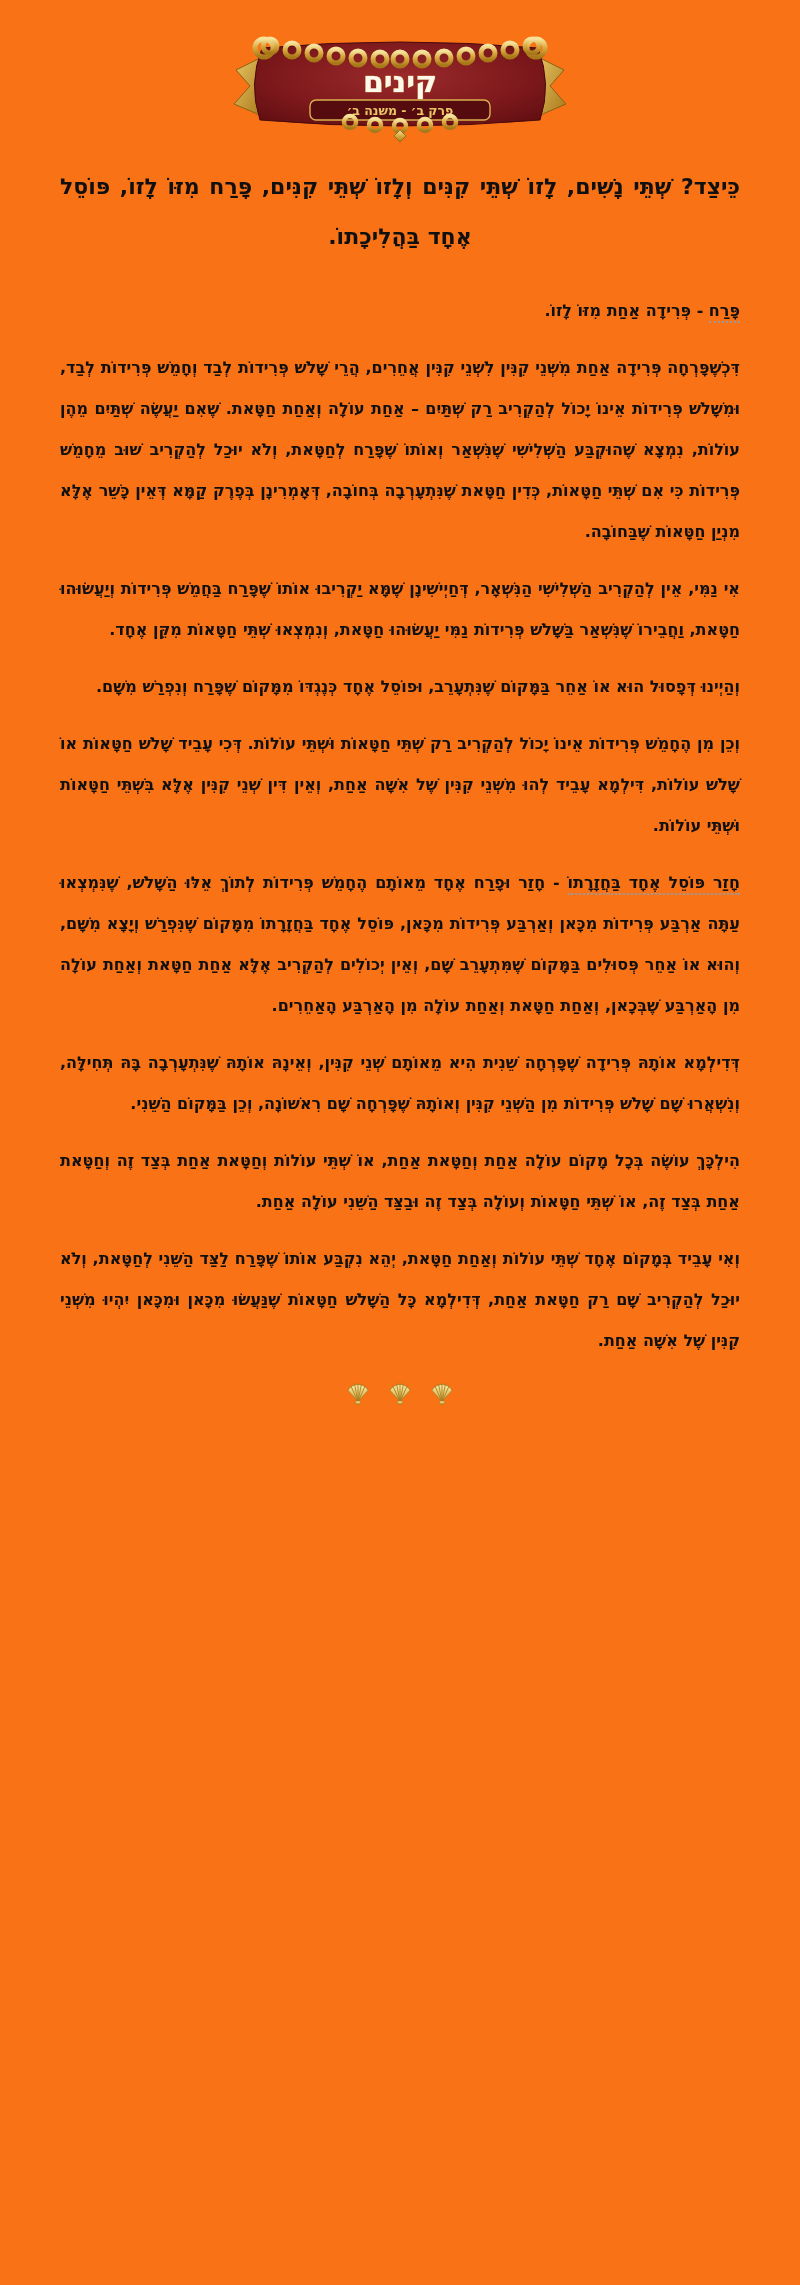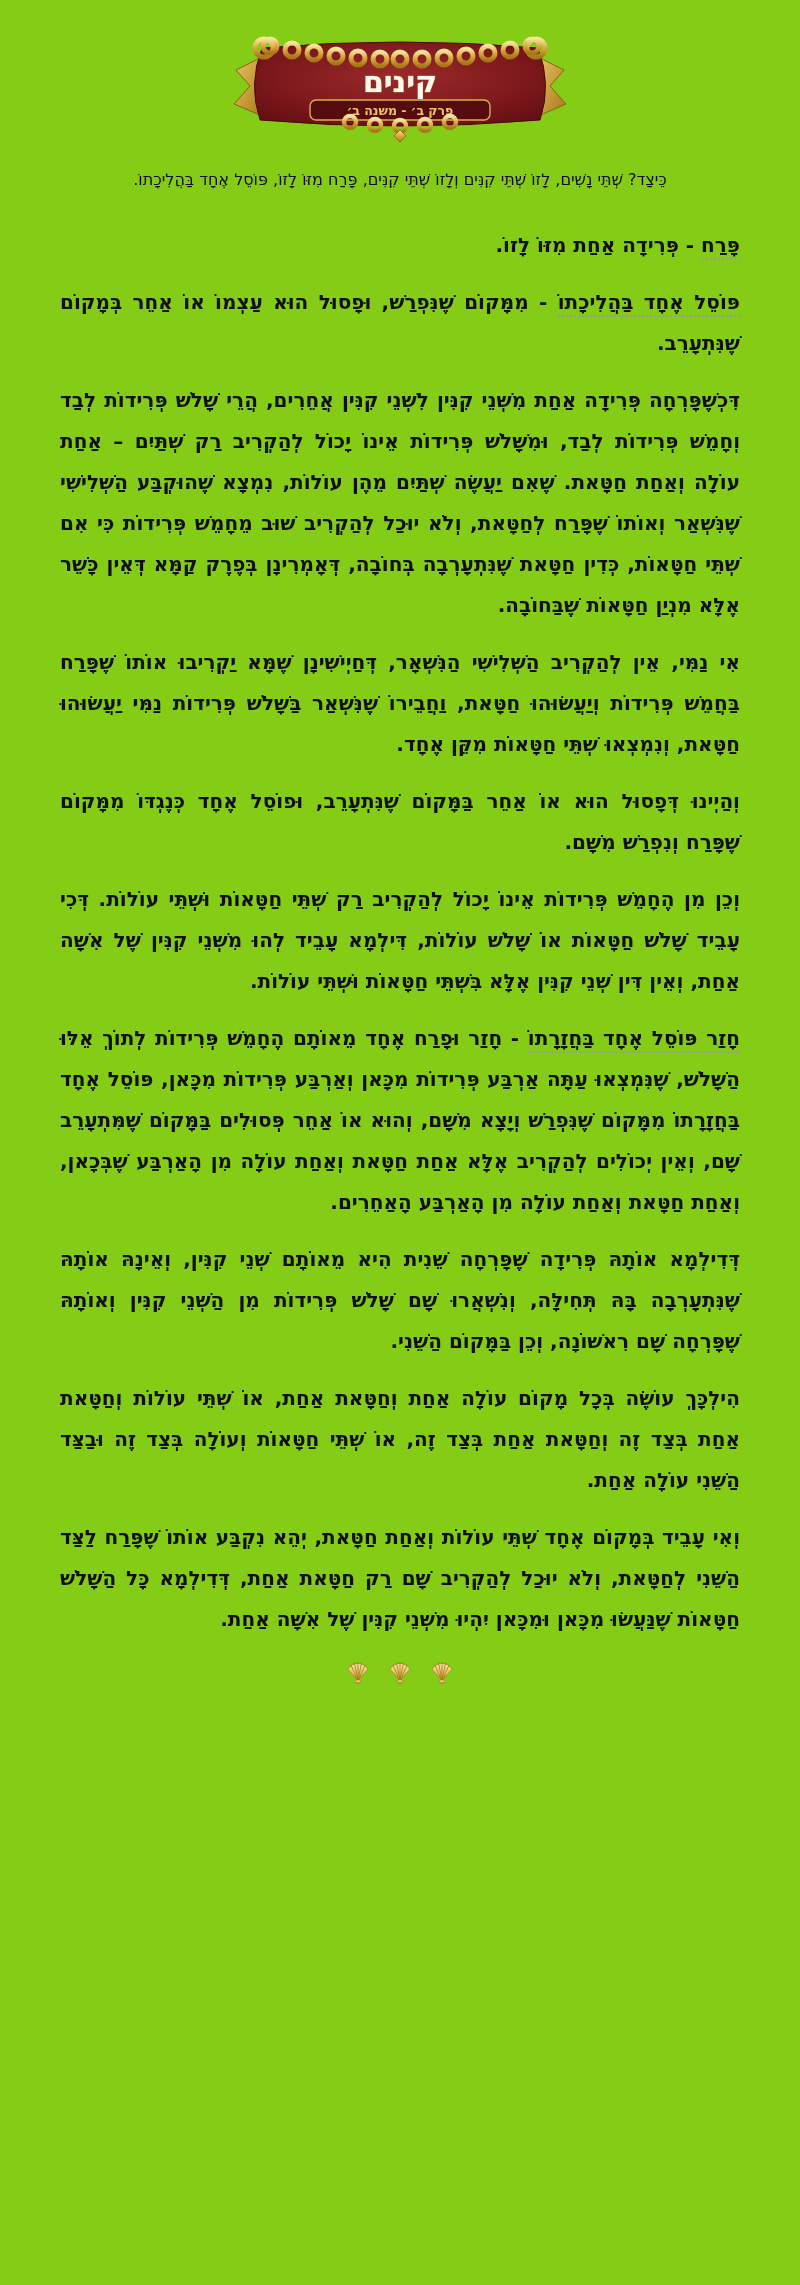--- a/index.html
+++ b/index.html
@@ -1,35 +1,35 @@
 <!DOCTYPE html>
 <html lang="he" dir="rtl"><head>
 <meta charset="utf-8">
 <style>
   html, body { margin:0; padding:0; background:#ffffff; }
   body { font-family: "DejaVu Sans", sans-serif; }
   .page {
     width:800px; height:2285px; overflow:hidden; box-sizing:border-box;
-    padding-top:26px; background:#84cc16; margin:0 auto; direction:rtl;
+    padding-top:26px; background:#f97316; margin:0 auto; direction:rtl;
   }
   .banner-wrap { width:340px; margin:0 auto 18px; }
   .banner-wrap svg { display:block; }
   .banner-title-text {
     font-family:"DejaVu Sans", sans-serif; font-weight:bold;
     paint-order: stroke; direction: rtl;
   }
   .content { margin:0 60px; color:#101010; }
   .mishnah {
-    font-size:16px; line-height:35px; font-weight:normal;
+    font-size:22px; line-height:50px; font-weight:bold;
     text-align:justify; margin:0;
   }
   .mishnah-1 { text-align-last:center; margin-bottom:28px; }
   .mishnah-2 { margin:12px 0 26px; }
   .commentary-paragraph {
-    font-size:20px; line-height:41px; font-weight:bold;
+    font-size:16px; line-height:41px; font-weight:bold;
     text-align:justify; margin:0 0 16px;
   }
   .dh { border-bottom:2px dotted #9a9a9a; padding-bottom:1px; }
   .shells { display:flex; justify-content:center; gap:14px; margin-top:16px; }
   .shells svg { display:block; }
 </style>
 </head>
 <body>
 
 <svg width="0" height="0" style="position:absolute" aria-hidden="true">
@@ -107,21 +107,20 @@
     </svg>
   </div>
 
   <div class="content">
 
     <p class="mishnah mishnah-1">כֵּיצַד? שְׁתֵּי נָשִׁים, לָזוֹ שְׁתֵּי קִנִּים וְלָזוֹ שְׁתֵּי קִנִּים, פָּרַח מִזּוֹ לָזוֹ, פּוֹסֵל אֶחָד בַּהֲלִיכָתוֹ.</p>
 
     <section>
       <p class="commentary-paragraph"><span class="dh">פָּרַח</span><span> - פְּרִידָה אַחַת מִזּוֹ לָזוֹ.</span></p>
 
-      <p class="commentary-paragraph"><span class="dh">פּוֹסֵל אֶחָד בַּהֲלִיכָתוֹ</span><span> - מִמָּקוֹם שֶׁנִּפְרַשׁ, וּפָסוּל הוּא עַצְמוֹ אוֹ אַחֵר בְּמָקוֹם שֶׁנִּתְעָרֵב.</span></p>
 
       <p class="commentary-paragraph">דִּכְשֶׁפָּרְחָה פְּרִידָה אַחַת מִשְּׁנֵי קִנִּין לִשְׁנֵי קִנִּין אֲחֵרִים, הֲרֵי שָׁלֹשׁ פְּרִידוֹת לְבַד וְחָמֵשׁ פְּרִידוֹת לְבַד, וּמִשָּׁלֹשׁ פְּרִידוֹת אֵינוֹ יָכוֹל לְהַקְרִיב רַק שְׁתַּיִם – אַחַת עוֹלָה וְאַחַת חַטָּאת. שֶׁאִם יַעֲשֶׂה שְׁתַּיִם מֵהֶן עוֹלוֹת, נִמְצָא שֶׁהוּקְבַּע הַשְּׁלִישִׁי שֶׁנִּשְׁאַר וְאוֹתוֹ שֶׁפָּרַח לְחַטָּאת, וְלֹא יוּכַל לְהַקְרִיב שׁוּב מֵחָמֵשׁ פְּרִידוֹת כִּי אִם שְׁתֵּי חַטָּאוֹת, כְּדִין חַטָּאת שֶׁנִּתְעָרְבָה בְּחוֹבָה, דְּאָמְרִינָן בְּפֶרֶק קַמָּא דְּאֵין כָּשֵׁר אֶלָּא מִנְיַן חַטָּאוֹת שֶׁבַּחוֹבָה.</p>
       <p class="commentary-paragraph">אִי נַמִּי, אֵין לְהַקְרִיב הַשְּׁלִישִׁי הַנִּשְׁאָר, דְּחַיְישִׁינָן שֶׁמָּא יַקְרִיבוּ אוֹתוֹ שֶׁפָּרַח בַּחֲמֵשׁ פְּרִידוֹת וְיַעֲשׂוּהוּ חַטָּאת, וַחֲבֵירוֹ שֶׁנִּשְׁאַר בַּשָּׁלֹשׁ פְּרִידוֹת נַמִּי יַעֲשׂוּהוּ חַטָּאת, וְנִמְצְאוּ שְׁתֵּי חַטָּאוֹת מִקֵּן אֶחָד.</p>
       <p class="commentary-paragraph">וְהַיְינוּ דְּפָסוּל הוּא אוֹ אַחֵר בַּמָּקוֹם שֶׁנִּתְעָרֵב, וּפוֹסֵל אֶחָד כְּנֶגְדּוֹ מִמָּקוֹם שֶׁפָּרַח וְנִפְרַשׁ מִשָּׁם.</p>
       <p class="commentary-paragraph">וְכֵן מִן הֶחָמֵשׁ פְּרִידוֹת אֵינוֹ יָכוֹל לְהַקְרִיב רַק שְׁתֵּי חַטָּאוֹת וּשְׁתֵּי עוֹלוֹת. דְּכִי עָבֵיד שָׁלֹשׁ חַטָּאוֹת אוֹ שָׁלֹשׁ עוֹלוֹת, דִּילְמָא עָבֵיד לְהוּ מִשְּׁנֵי קִנִּין שֶׁל אִשָּׁה אַחַת, וְאֵין דִּין שְׁנֵי קִנִּין אֶלָּא בִּשְׁתֵּי חַטָּאוֹת וּשְׁתֵּי עוֹלוֹת.</p>
     </section>
 
 
     <section>
       <p class="commentary-paragraph"><span class="dh">חָזַר פּוֹסֵל אֶחָד בַּחֲזָרָתוֹ</span><span> - חָזַר וּפָרַח אֶחָד מֵאוֹתָם הֶחָמֵשׁ פְּרִידוֹת לְתוֹךְ אֵלּוּ הַשָּׁלֹשׁ, שֶׁנִּמְצְאוּ עַתָּה אַרְבַּע פְּרִידוֹת מִכָּאן וְאַרְבַּע פְּרִידוֹת מִכָּאן, פּוֹסֵל אֶחָד בַּחֲזָרָתוֹ מִמָּקוֹם שֶׁנִּפְרַשׁ וְיָצָא מִשָּׁם, וְהוּא אוֹ אַחֵר פְּסוּלִים בַּמָּקוֹם שֶׁמִּתְעָרֵב שָׁם, וְאֵין יְכוֹלִים לְהַקְרִיב אֶלָּא אַחַת חַטָּאת וְאַחַת עוֹלָה מִן הָאַרְבַּע שֶׁבְּכָאן, וְאַחַת חַטָּאת וְאַחַת עוֹלָה מִן הָאַרְבַּע הָאַחֵרִים.</span></p>

